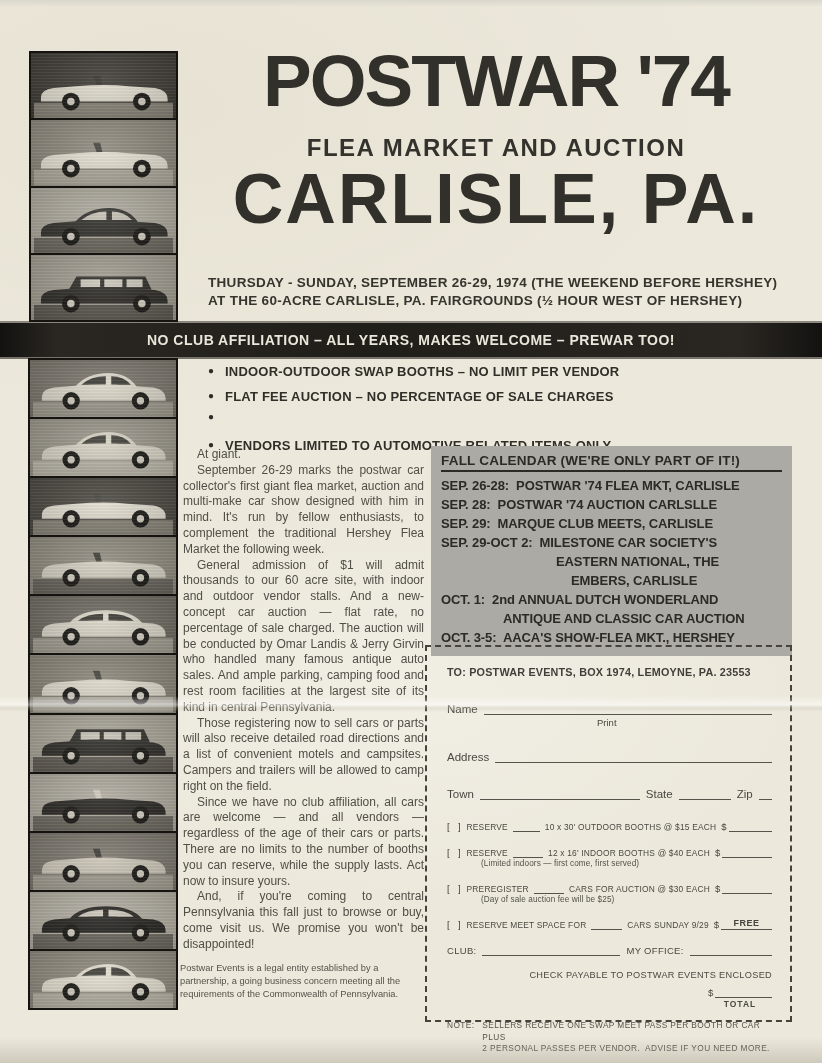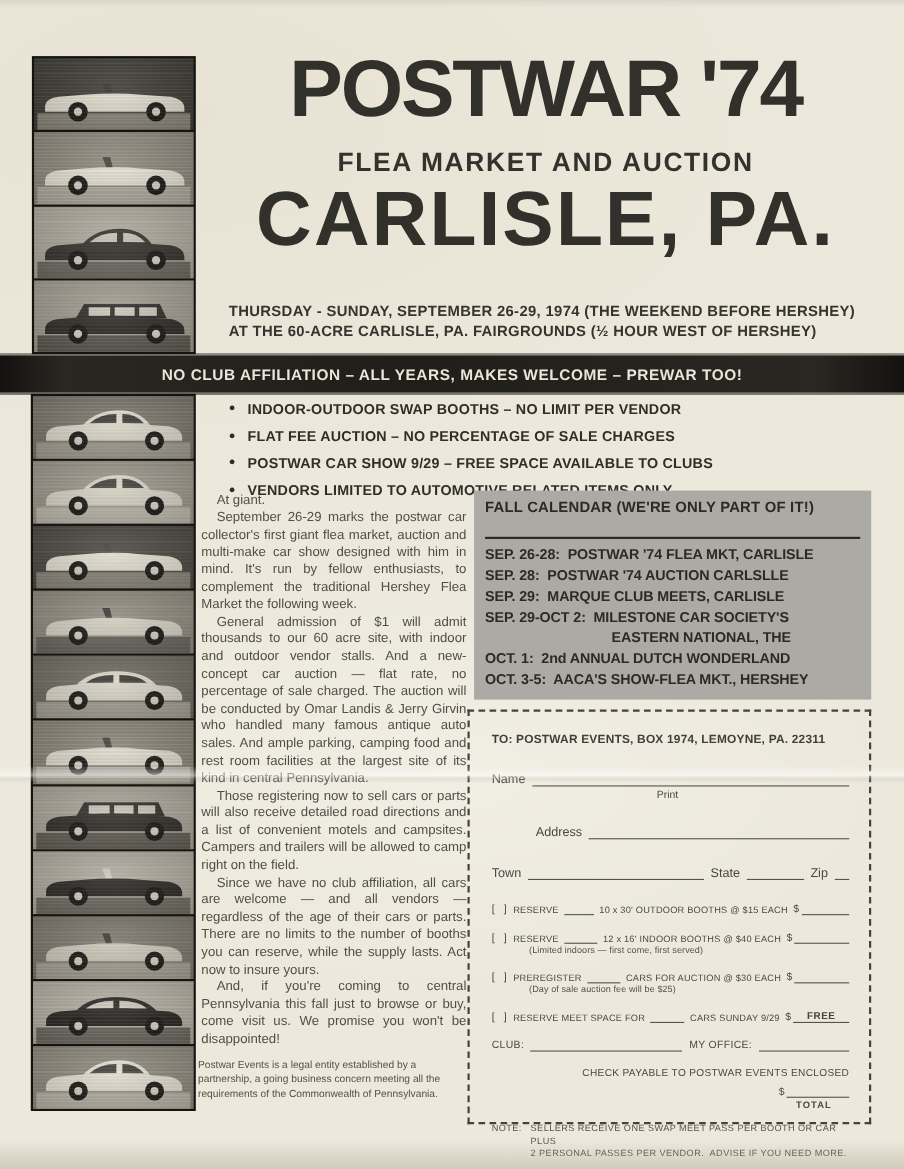--- a/index.html
+++ b/index.html
@@ -55,34 +55,34 @@
   
   #body-col{position:absolute;left:183px;top:447px;width:241px;font-size:12px;line-height:15.8px;
     color:#514e47;text-align:justify;}
   #body-col p{margin:0;text-indent:14px;}
   .legal{position:absolute;left:180px;top:962px;width:250px;font-size:9.3px;line-height:12.8px;color:#55524b;}
 
   
   .calendar{position:absolute;left:431px;top:446px;width:361px;box-sizing:border-box;
     background:var(--calendar-bg,#abaaa4);padding:7px 10px 9px 10px;color:#2b2a25;}
   .cal-title{font-size:13.5px;font-weight:bold;letter-spacing:.2px;border-bottom:2px solid #2b2a25;
-    padding-bottom:20px;margin-bottom:4px;white-space:pre-wrap;}
+    padding-bottom:2px;margin-bottom:4px;white-space:pre-wrap;}
   .cal-line{font-size:13px;font-weight:bold;line-height:19px;letter-spacing:-.1px;white-space:pre-wrap;}
 
   
   .form-box{position:absolute;left:425px;top:645px;width:367px;height:377px;box-sizing:border-box;
     border:2.5px dashed #45433c;padding:12px 18px 10px 20px;color:var(--form-ink,#46443e);}
   .to-line{margin-top:7px;font-size:10.8px;font-weight:bold;letter-spacing:.2px;color:#413f39;}
   .frow{display:flex;align-items:flex-end;gap:6px;}
   .flabel{font-size:11.5px;color:#4a4842;}
   .uline{border-bottom:1.2px solid #55534b;height:12px;}
   .grow{flex:1;}
   .name-row{margin-top:24px;}
   .print-hint{font-size:9.5px;margin:2px 0 0 150px;color:#4a4842;}
-  .addr-row{margin-top:22px;margin-left:40px;}
+  .addr-row{margin-top:22px;}
   .town-row{margin-top:24px;}
   .town-row .t-line{width:160px;}
   .town-row .s-line{width:52px;}
   .town-row .z-line{flex:1;}
   .resrow{display:flex;align-items:flex-end;gap:5px;margin-top:14px;font-weight:normal;}
   .resrow:first-of-type{margin-top:20px;}
   .cbx{font-size:9.5px;white-space:pre;letter-spacing:1px;color:#45433d;}
   .rlabel,.rdesc{font-size:8.4px;letter-spacing:.2px;white-space:nowrap;color:#4b4943;}
   .qty{width:34px;height:10px;}
   .amount{display:flex;align-items:flex-end;gap:2px;width:64px;margin-left:auto;}
@@ -316,21 +316,20 @@
       <div class="bullet-row">
         <span class="dot">●</span>
         <span class="btext">INDOOR-OUTDOOR SWAP BOOTHS – NO LIMIT PER VENDOR</span>
       </div>
       <div class="bullet-row">
         <span class="dot">●</span>
         <span class="btext">FLAT FEE AUCTION – NO PERCENTAGE OF SALE CHARGES</span>
       </div>
       <div class="bullet-row">
         <span class="dot">●</span>
-        <span class="btext">POSTWAR CAR SHOW 9/29 – FREE SPACE AVAILABLE TO CLUBS</span>
       </div>
       <div class="bullet-row">
         <span class="dot">●</span>
         <span class="btext">VENDORS LIMITED TO AUTOMOTIVE RELATED ITEMS ONLY</span>
       </div>
     </div>
 
   <div id="body-col">
       <p class="para">At giant.</p>
       <p class="para">September 26-29 marks the postwar car collector's first giant flea market, auction and multi-make car show designed with him in mind. It's run by fellow enthusiasts, to complement the traditional Hershey Flea Market the following week.</p>
@@ -342,27 +341,29 @@
   <div class="legal">Postwar Events is a legal entity established by a partnership, a going business concern meeting all the requirements of the Commonwealth of Pennsylvania.</div>
 
   <div class="calendar">
     <div class="cal-title">FALL CALENDAR (WE'RE ONLY PART OF IT!)</div>
     <div id="cal-lines">
         <div class="cal-line" style="padding-left: 0px;">SEP. 26-28:  POSTWAR '74 FLEA MKT, CARLISLE</div>
         <div class="cal-line" style="padding-left: 0px;">SEP. 28:  POSTWAR '74 AUCTION CARLSLLE</div>
         <div class="cal-line" style="padding-left: 0px;">SEP. 29:  MARQUE CLUB MEETS, CARLISLE</div>
         <div class="cal-line" style="padding-left: 0px;">SEP. 29-OCT 2:  MILESTONE CAR SOCIETY'S</div>
         <div class="cal-line" style="padding-left: 115px;">EASTERN NATIONAL, THE</div>
+        <div class="cal-line" style="padding-left: 130px;">EMBERS, CARLISLE</div>
         <div class="cal-line" style="padding-left: 0px;">OCT. 1:  2nd ANNUAL DUTCH WONDERLAND</div>
+        <div class="cal-line" style="padding-left: 62px;">ANTIQUE AND CLASSIC CAR AUCTION</div>
         <div class="cal-line" style="padding-left: 0px;">OCT. 3-5:  AACA'S SHOW-FLEA MKT., HERSHEY</div>
       </div>
   </div>
 
   <div class="form-box">
-    <div class="to-line">TO: POSTWAR EVENTS, BOX 1974, LEMOYNE, PA. 22311</div>
+    <div class="to-line">TO: POSTWAR EVENTS, BOX 1974, LEMOYNE, PA. 23553</div>
 
     <div class="frow name-row">
       <span class="flabel">Name</span>
       <span class="uline grow"></span>
     </div>
     <div class="print-hint">Print</div>
 
     <div class="frow addr-row">
       <span class="flabel">Address</span>
       <span class="uline grow"></span>

